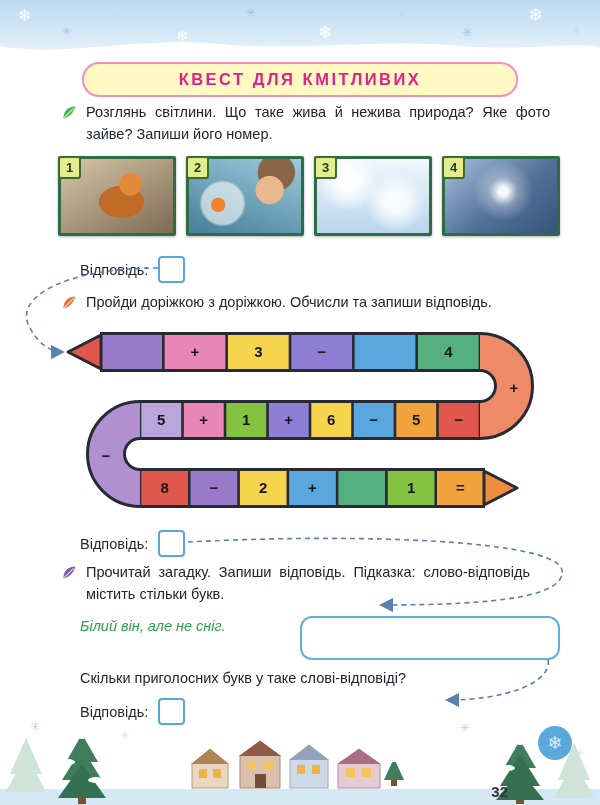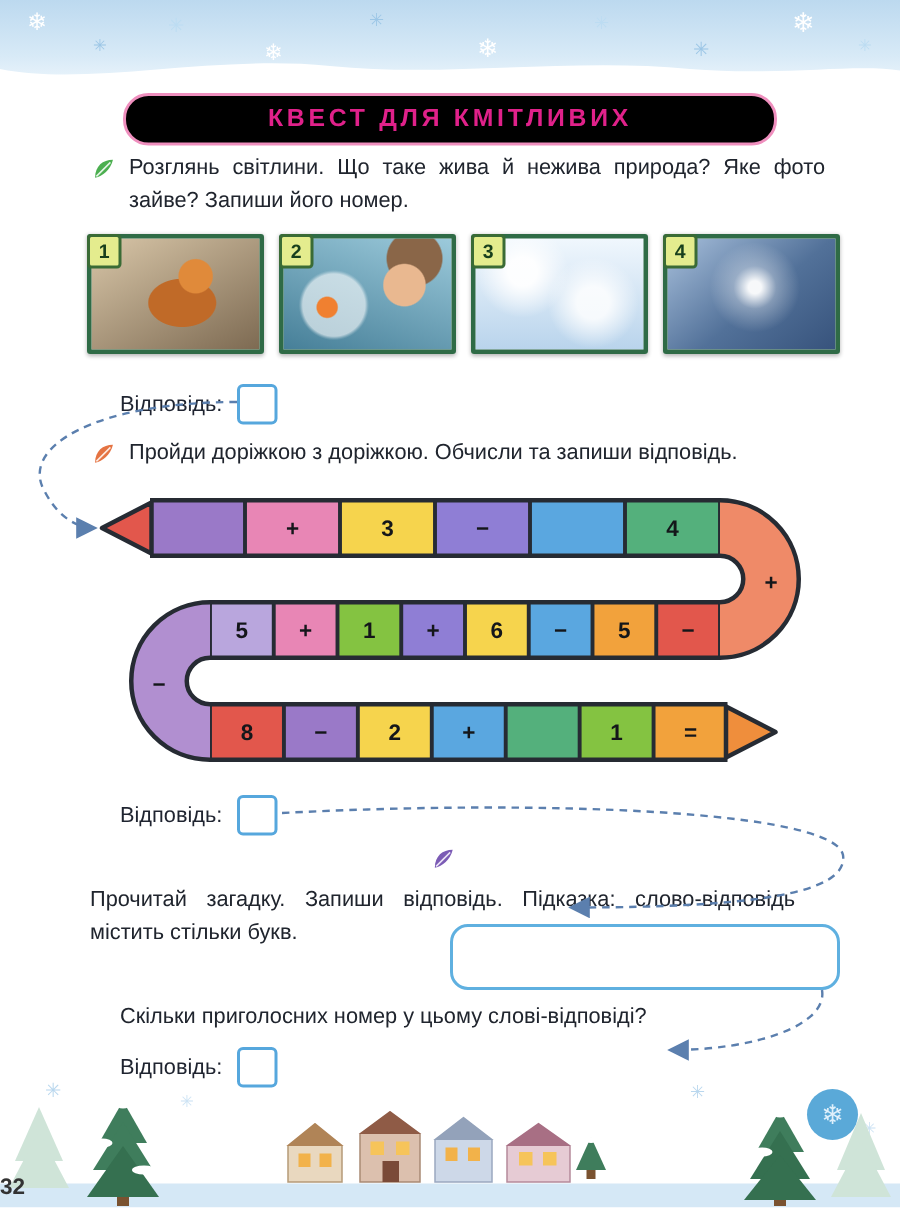--- a/index.html
+++ b/index.html
@@ -7,21 +7,21 @@
     width:600px;height:805px;position:relative;overflow:hidden;
     background:#ffffff;font-family:"Liberation Sans",sans-serif;color:#1f2430;
   }
   
   .topband{position:absolute;left:0;top:0;width:600px;height:54px;
     background:linear-gradient(180deg,#bcd9ef 0%,#d8eaf7 70%,#eaf4fb 100%);}
   .flake{position:absolute;line-height:1;}
   .wave{position:absolute;left:0;top:36px;width:600px;height:22px;}
   
   .title-banner{position:absolute;left:50%;transform:translateX(-50%);top:62px;
-    width:432px;height:31px;background:#000000;border:2px solid #ef8fbe;border-radius:17px;
+    width:432px;height:31px;background:#fef9c3;border:2px solid #ef8fbe;border-radius:17px;
     display:flex;align-items:center;justify-content:center;
     color:#e0218a;font-weight:bold;font-size:16.5px;letter-spacing:2.5px;}
   
   .task{position:absolute;display:flex;gap:9px;font-size:14.5px;line-height:1.5;
     text-align:justify;color:#20252e;}
   .bullet{flex:0 0 17px;height:17px;margin-top:2px;}
   .answer-row{position:absolute;display:flex;align-items:center;gap:10px;font-size:14.5px;}
   .answer-box{width:23px;height:23px;border:2px solid #56a7dd;border-radius:4px;background:#fff;}
   
   .photos{position:absolute;left:58px;top:156px;display:flex;gap:10px;}
@@ -49,21 +49,21 @@
     linear-gradient(140deg,#a8c0dc,#527199 55%,#37537c);}
   
   .riddle{position:absolute;left:80px;top:616px;font-style:italic;color:#2f9e4f;
     font-size:14.5px;line-height:1.45;}
   .riddle-box{position:absolute;left:300px;top:616px;width:256px;height:40px;
     border:2.5px solid #5fb0e0;border-radius:12px;background:#fff;}
   
   .footer{position:absolute;left:0;top:718px;width:600px;height:87px;}
   .hill{position:absolute;background:#ffffff;border-radius:50%;}
   .footer-base{position:absolute;left:0;bottom:0;width:600px;height:16px;background:#d5e8f6;}
-  .pagenum{position:absolute;left:0;bottom:5px;width:508px;text-align:left;
+  .pagenum{position:absolute;left:0;bottom:5px;width:508px;text-align:right;
     font-weight:bold;font-size:15px;color:#333;}
   .circle-badge{position:absolute;right:28px;top:8px;width:34px;height:34px;border-radius:50%;
     background:#5aa9d8;color:#dff0fb;display:flex;align-items:center;justify-content:center;
     font-size:18px;}
   svg{display:block;}
   .abs{position:absolute;}
 </style>
 </head>
 <body>
 
@@ -168,34 +168,35 @@
     <text x="430.3571428571429" y="173" text-anchor="middle" font-size="15" font-weight="bold" fill="#14161a">=</text>
     <text x="484" y="73" text-anchor="middle" font-size="15" font-weight="bold" fill="#14161a">+</text>
     <text x="76" y="141" text-anchor="middle" font-size="15" font-weight="bold" fill="#14161a">−</text>
   </svg>
 
 <div class="answer-row" style="left:80px;top:530px;">
   <span>Відповідь:</span>
   <span class="answer-box"></span>
 </div>
 
-<div class="task" style="left:60px;top:562px;width:470px;flex-direction:column;">
+<div class="task" style="left:60px;top:562px;width:470px;">
   <svg class="bullet" viewBox="0 0 20 20">
     <path d="M4 17 C4 8 10 3 18 3 C16 11 10 16 4 17 Z" fill="#7b5bb5"></path>
     <path d="M5 16 C9 12 13 8 16 5" stroke="#ece5f7" stroke-width="1.2" fill="none"></path>
   </svg>
   <div>Прочитай загадку. Запиши відповідь. Підказка: слово-відповідь містить стільки букв.</div>
 </div>
 
 <div class="riddle">
+  <div>Білий він, але не сніг.</div>
 </div>
 <div class="riddle-box"></div>
 
 <div class="task" style="left:80px;top:668px;width:470px;">
-  <div>Скільки приголосних номер у цьому слові-відповіді?</div>
+  <div>Скільки приголосних букв у таке слові-відповіді?</div>
 </div>
 
 <div class="answer-row" style="left:80px;top:698px;">
   <span>Відповідь:</span>
   <span class="answer-box"></span>
 </div>
 
 <svg class="abs" style="left:0;top:0;pointer-events:none;" width="600" height="805" viewBox="0 0 600 805">
   <defs>
     <marker id="arr" markerWidth="9" markerHeight="9" refX="7" refY="4.5" orient="auto">

